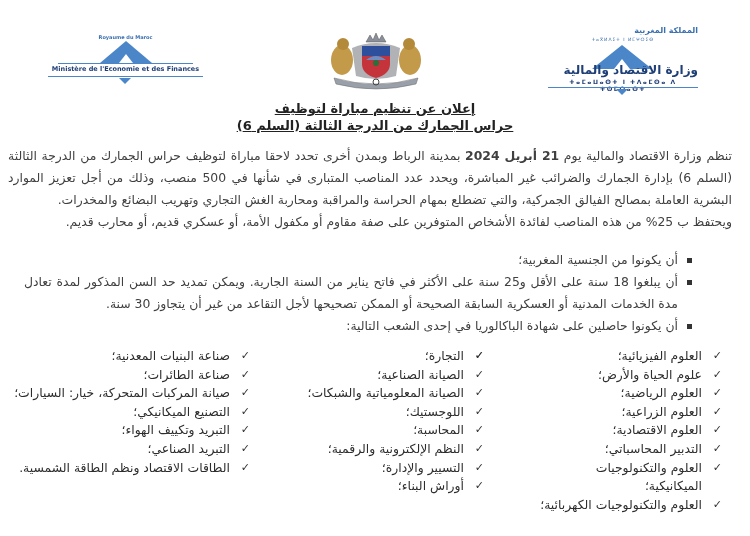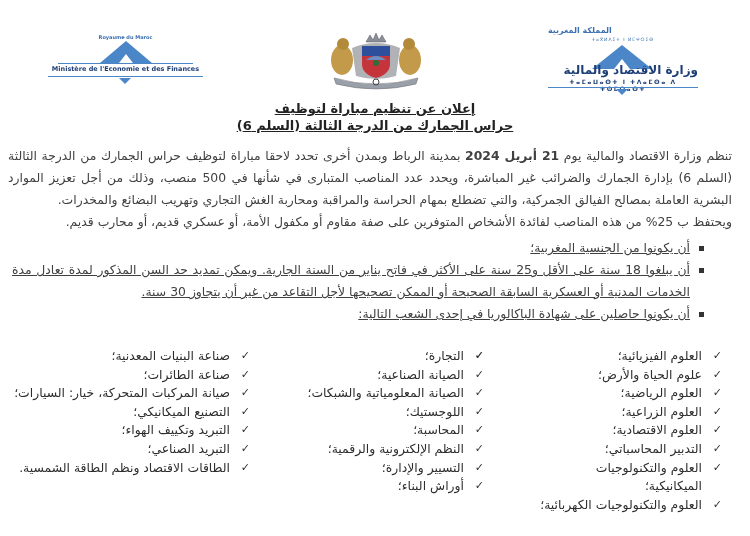--- a/index.html
+++ b/index.html
@@ -17,39 +17,39 @@
   .logo-left .line1 { position:absolute; left:10px; top:29px; width:135px; height:1px; background:#4a86c8; }
   .logo-left .name { position:absolute; top:31px; left:0; width:100%; text-align:center; font-size:6.5px; font-weight:bold; color:#1f3f77; white-space:nowrap; }
   .logo-left .line2 { position:absolute; left:0; top:42px; width:155px; height:1px; background:#4a86c8; }
   .logo-left .tri-down { position:absolute; left:71px; top:44px; width:0; height:0; border-left:6px solid transparent; border-right:6px solid transparent; border-top:6px solid #4a86c8; }
 
   
   .emblem { left:322px; top:30px; width:108px; height:62px; }
 
   
   .logo-right { left:548px; top:26px; width:150px; height:72px; }
-  .logo-right .kingdom-ar { position:absolute; top:0; width:100%; text-align:left; font-size:8px; color:#3a6fb0; font-weight:bold; direction:rtl; }
+  .logo-right .kingdom-ar { position:absolute; top:0; width:100%; text-align:right; font-size:8px; color:#3a6fb0; font-weight:bold; direction:rtl; }
   .logo-right .tif1 { position:absolute; top:11px; width:100%; text-align:center; font-size:4.5px; color:#3a6fb0; letter-spacing:1px; }
   .logo-right .tri { position:absolute; left:44px; top:19px; width:0; height:0; border-left:30px solid transparent; border-right:30px solid transparent; border-bottom:24px solid #4a86c8; }
   .logo-right .tri-inner { position:absolute; left:66px; top:33px; width:0; height:0; border-left:8px solid transparent; border-right:8px solid transparent; border-bottom:10px solid #ffffff; }
   .logo-right .name-ar { position:absolute; top:37px; width:100%; text-align:right; font-size:12px; color:#1f3f77; font-weight:bold; direction:rtl; }
   .logo-right .tif2 { position:absolute; top:52px; width:100%; text-align:center; font-size:6px; color:#1f3f77; letter-spacing:1.5px; font-weight:bold; }
   .logo-right .line { position:absolute; left:0; top:61px; width:150px; height:1px; background:#4a86c8; }
   .logo-right .tri-down { position:absolute; left:68px; top:63px; width:0; height:0; border-left:6px solid transparent; border-right:6px solid transparent; border-top:6px solid #4a86c8; }
 
   
   .title { left:0; top:100px; width:750px; text-align:center; direction:rtl; }
   .title div { font-weight:bold; font-size:13px; line-height:17px; color:#222; }
   .title span { text-decoration:underline; }
 
   
   .body { left:8px; top:145px; width:724px; direction:rtl; text-align:justify; font-size:12.4px; line-height:22px; color:#404040; }
   .body p { margin:0; }
   .body b { font-weight:bold; }
-  .bullets { margin:4px; padding:0; list-style:none;text-decoration:underline; }
+  .bullets { margin:16px; padding:0; list-style:none; }
   .bullets li { position:relative; padding-right:38px; }
   .bullets li::before { content:""; position:absolute; right:24px; top:9px; width:5px; height:5px; background:#333; }
 
   
   .col { position:absolute; direction:rtl; font-size:12.4px; line-height:18.6px; color:#2d2d2d; }
   .col .item { position:relative; padding-right:24px; white-space:nowrap; }
   .col .item .chk { position:absolute; right:4px; top:0; font-size:11px; color:#333; }
   .col1 { right:24px; top:347px; width:200px; }
   .col2 { right:262px; top:347px; width:220px; }
   .col3 { right:496px; top:347px; width:240px; }

